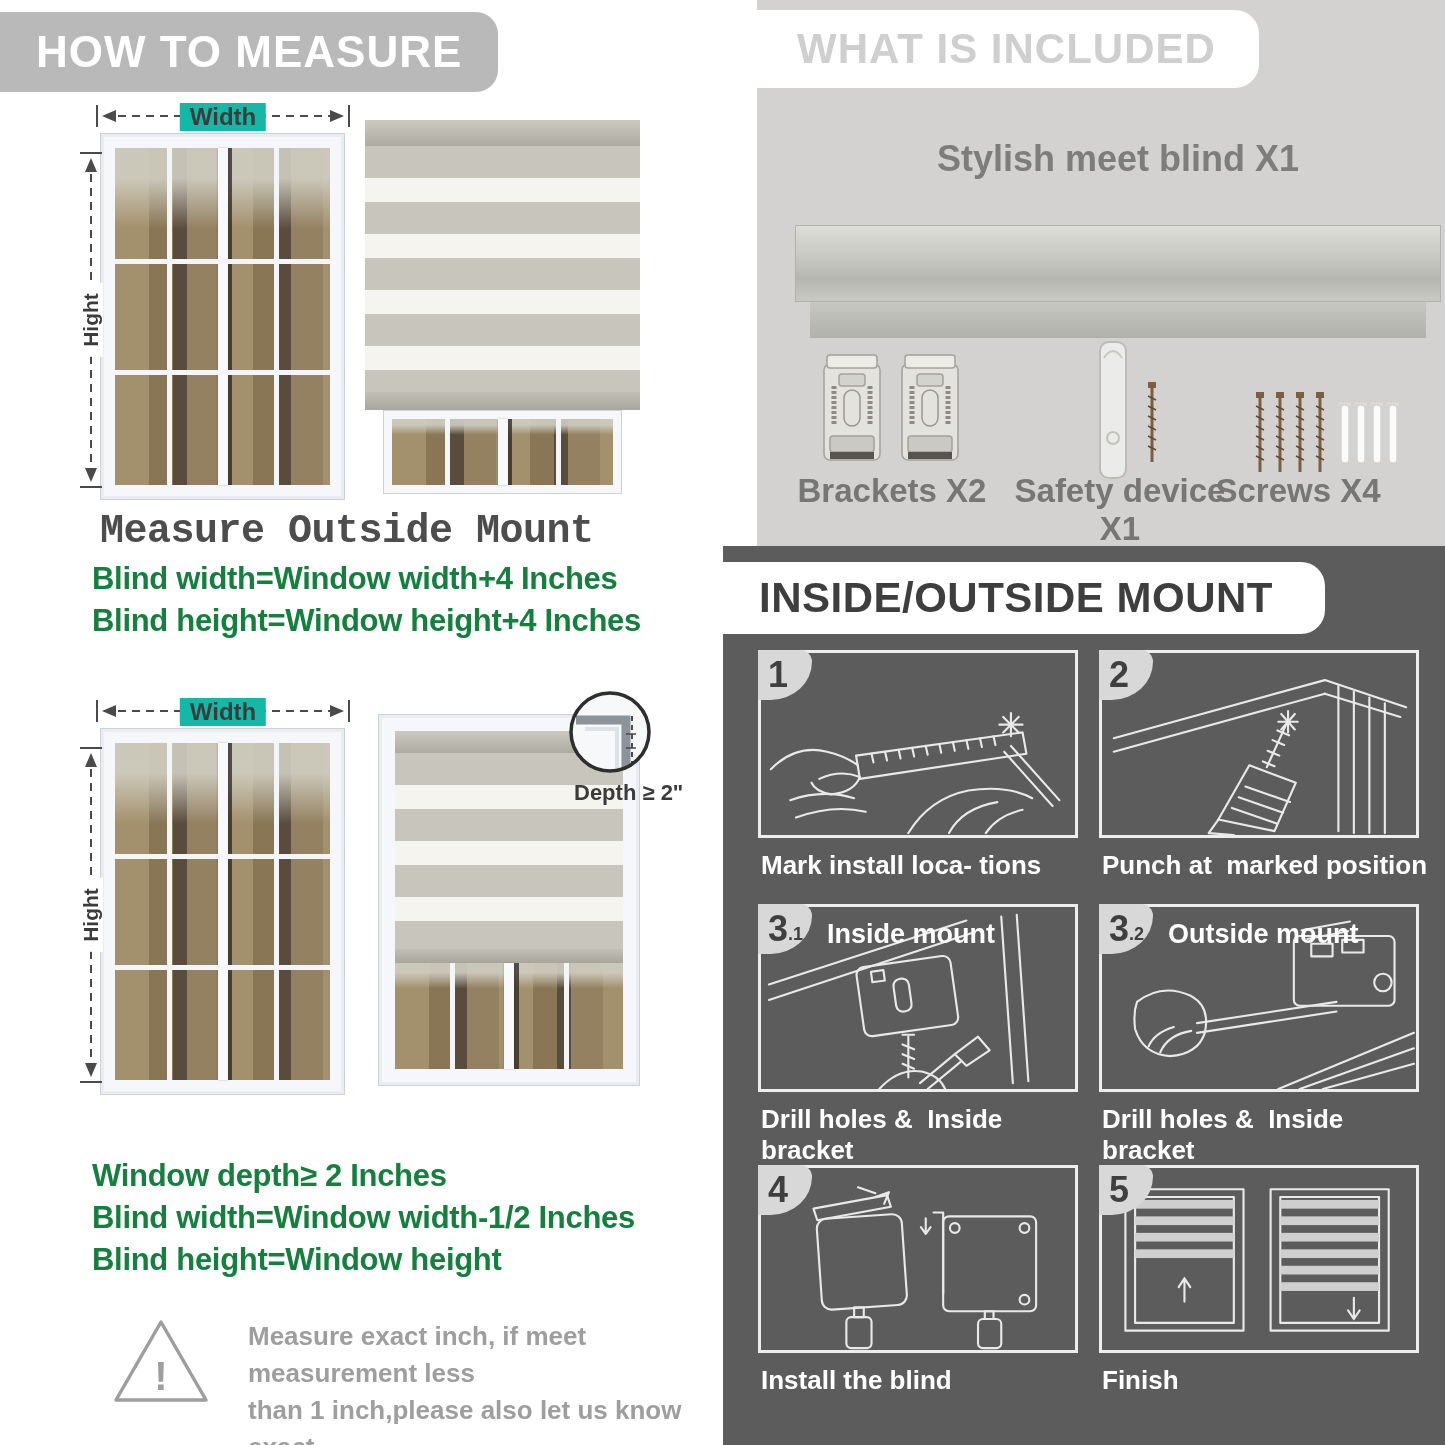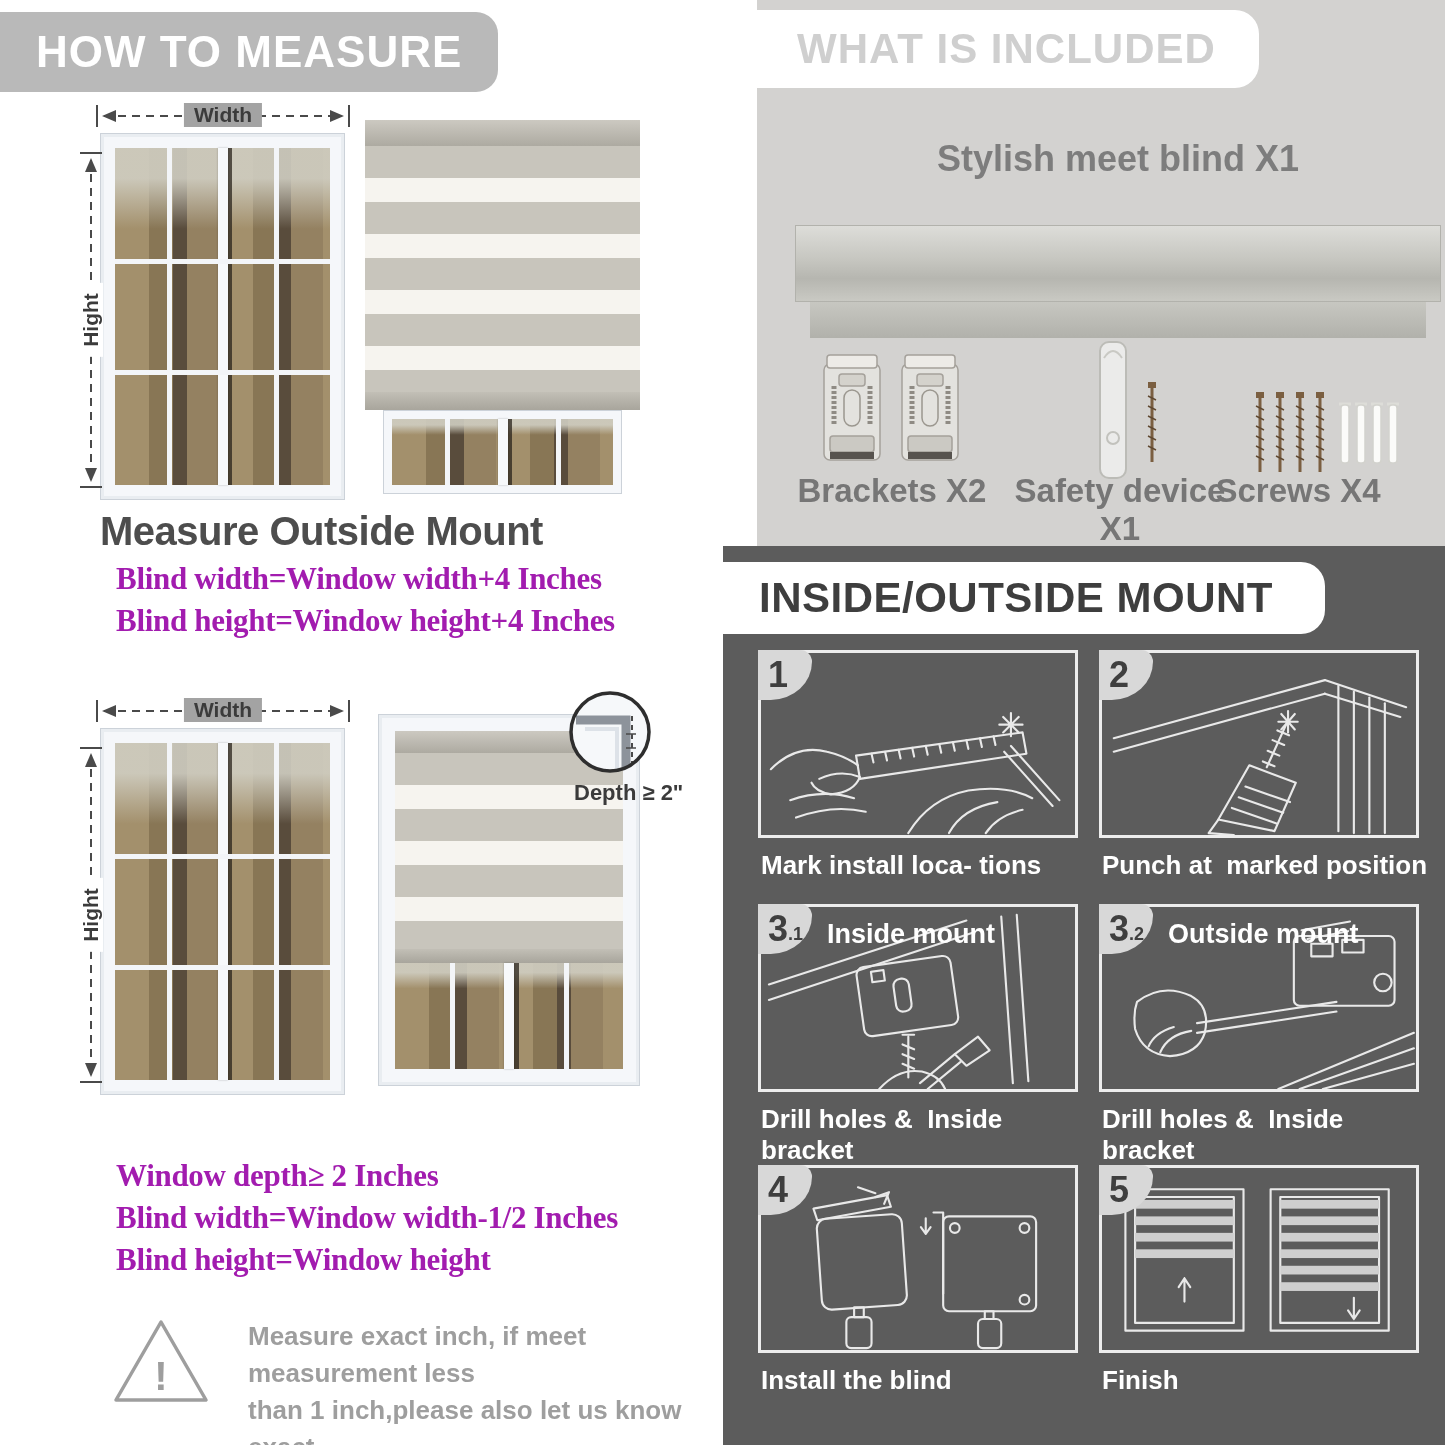--- a/index.html
+++ b/index.html
@@ -13,37 +13,37 @@
     line-height:80px;padding-left:36px;box-sizing:border-box;letter-spacing:1px;}
   .banner-included{left:0;top:10px;width:502px;height:78px;background:#fff;
     border-radius:0 24px 24px 0;color:#cfcfcf;font-size:42px;font-weight:bold;
     line-height:78px;padding-left:40px;box-sizing:border-box;letter-spacing:1px;}
   .banner-mount{left:0;top:16px;width:602px;height:72px;background:#fff;
     border-radius:0 24px 24px 0;color:#3e3e3e;font-size:42px;font-weight:bold;
     line-height:72px;padding-left:36px;box-sizing:border-box;letter-spacing:0.5px;}
 
   
   .h-measure{left:100px;color:#4d4d4d;font-size:40px;font-weight:bold;letter-spacing:-0.5px;}
-  .m-line{left:116px;color:#a21caf;font-size:31px;font-weight:bold;letter-spacing:-0.3px;font-family:Liberation Serif, serif;}
+  .m-line{left:92px;color:#15803d;font-size:31px;font-weight:bold;letter-spacing:-0.3px;}
   .warn-text{color:#9e9e9e;font-size:26px;font-weight:bold;line-height:37px;}
 
   
   .window{background:#f5f7fa;border:1px solid #ccd2d9;box-shadow:inset 0 0 0 3px #e9edf1;
     padding:14px;box-sizing:border-box;}
   .glass{position:relative;width:100%;height:100%;
     background:
       linear-gradient(90deg,rgba(0,0,0,0) 0 52%,rgba(42,36,28,.75) 52% 54.5%,rgba(0,0,0,0) 54.5%),
       linear-gradient(180deg,rgba(208,206,194,.9) 0 9%,rgba(208,206,194,0) 24%),
       repeating-linear-gradient(90deg,#a3906c 0 34px,#887655 34px 58px,#594c3c 58px 72px,#948161 72px 104px);}
   .mull-v{position:absolute;top:0;bottom:0;left:calc(50% - 5px);width:10px;background:#f7f9fb;box-shadow:0 0 2px rgba(0,0,0,.25);}
   .munt-v{position:absolute;top:0;bottom:0;width:5px;background:#f3f5f8;}
   .munt-h{position:absolute;left:0;right:0;height:5px;background:#f3f5f8;}
 
   
-  .dim-label{position:absolute;background:#a3a3a3;color:#3b3b3b;font-size:21px;font-weight:bold;padding:0 10px;text-align:center;}
+  .dim-label{position:absolute;background:#14b8a6;color:#3b3b3b;font-size:24px;font-weight:bold;padding:0 10px;text-align:center;}
   .v-label{position:absolute;left:13px;top:50%;transform:translate(-50%,-50%) rotate(-90deg);
     background:#fff;color:#3b3b3b;font-size:21px;font-weight:bold;padding:0 10px;}
 
   
   .blind-cassette{background:linear-gradient(180deg,#ccc9c1,#adaaa1);}
   .blind-stripes{background:repeating-linear-gradient(180deg,#c8c5bc 0 32px,#f6f4ef 32px 56px);}
   .blind-rail{background:linear-gradient(180deg,#c2bfb6,#a8a59c);}
   .below-window{background:#f5f7fa;border:1px solid #ccd2d9;padding:8px;box-sizing:border-box;}
 
   .depth-label{color:#3b3b3b;font-size:22px;font-weight:bold;}
@@ -116,21 +116,21 @@
     <div class="blind-rail" style="height:18px;"></div>
     <div class="below-window" style="height:84px;margin:0 18px;">
       <div class="glass">
         <div class="mull-v"></div>
         <div class="munt-v" style="left:24%;"></div>
         <div class="munt-v" style="left:74%;"></div>
       </div>
     </div>
   </div>
 
-  <div class="abs h-measure" style="top:509px;">Measure Outside Mount</div>
+  <div class="abs h-measure" style="top:509px;font-family:Liberation Mono, monospace;">Measure Outside Mount</div>
   <div class="abs m-line" style="top:561px;">Blind width=Window width+4 Inches</div>
   <div class="abs m-line" style="top:603px;">Blind height=Window height+4 Inches</div>
 
   <div class="abs window" style="left:100px;top:728px;width:245px;height:367px;">
     <div class="glass">
       <div class="mull-v"></div>
       <div class="munt-v" style="left:24%;"></div>
       <div class="munt-v" style="left:74%;"></div>
       <div class="munt-h" style="top:33%;"></div>
       <div class="munt-h" style="top:66%;"></div>

